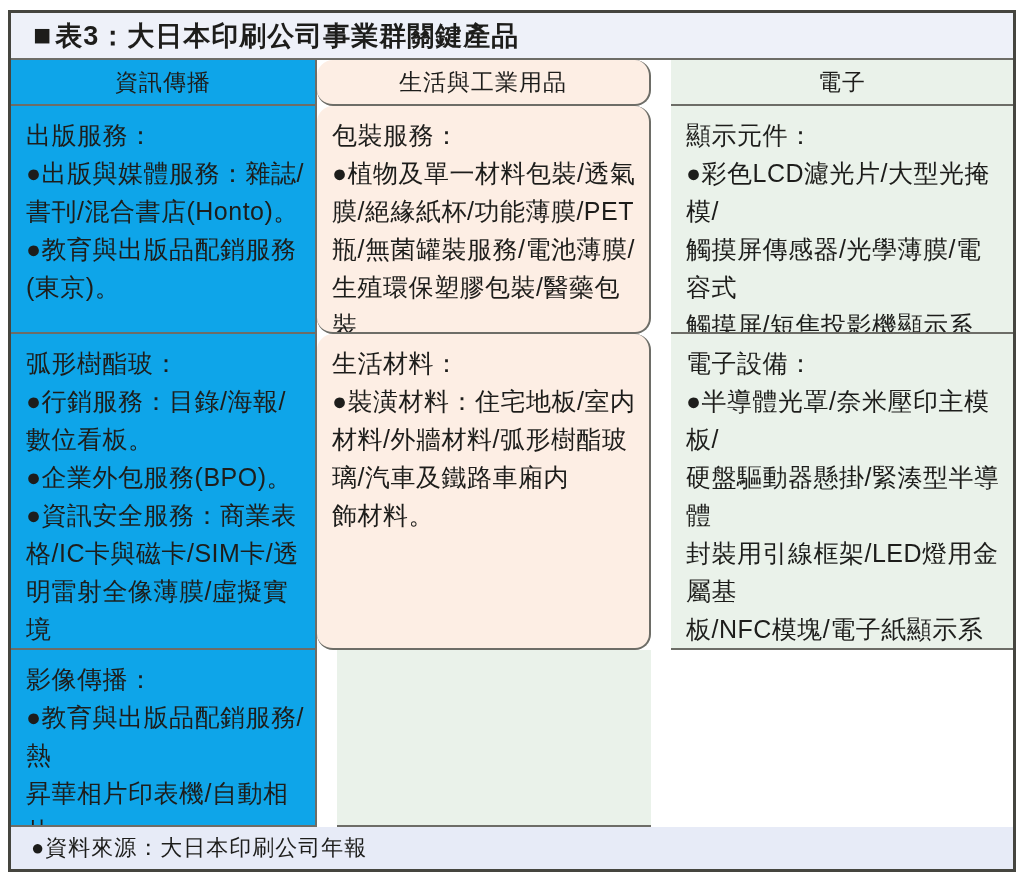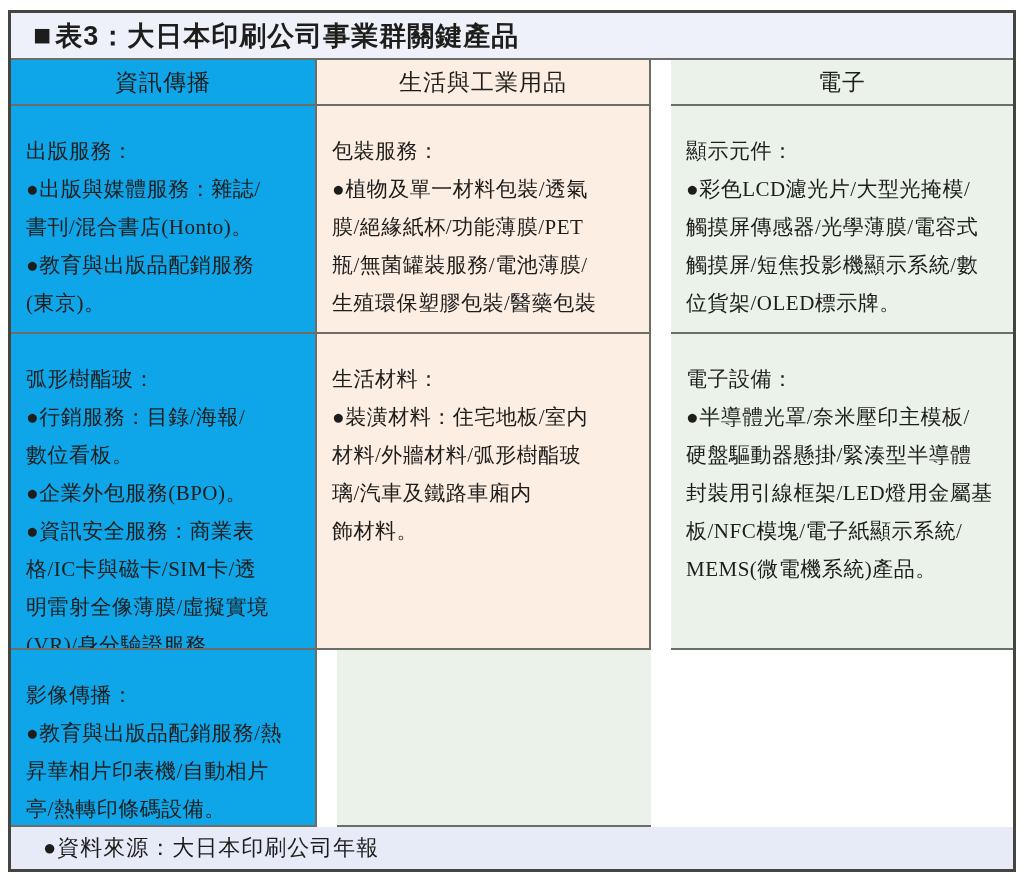--- a/index.html
+++ b/index.html
@@ -48,36 +48,35 @@
     transform: translateY(-1px);
   }
   .hdr {
     display: flex;
     align-items: center;
     justify-content: center;
     font-size: 23px;
     letter-spacing: 1px;
   }
   .body-cell {
-    padding: 26px 8px 0 15px;
-    font-size: 21px;
+    padding: 10px 8px 0 15px;
+    font-size: 25px;
     line-height: 38px;
     white-space: pre-line;
     letter-spacing: 0.5px;
-    font-family: Liberation Serif, serif;
   }
   .col1 { background: #0ea5e9; }
-  .col2 { background: #fdeee4; }
+  .col2 { background: #fdeee4; border-radius: 16px; }
   .col3 { background: #eaf2ea; }
   .footer-bar {
     background: #e7ebf7;
     border-bottom: none;
     display: flex;
     align-items: center;
-    padding-left: 32px;
+    padding-left: 20px;
     font-size: 22px;
     letter-spacing: 1px;
   }
 </style>
 </head>
 <body>
 
 <div class="figure">
 
   <div class="cell span-all title-bar">

